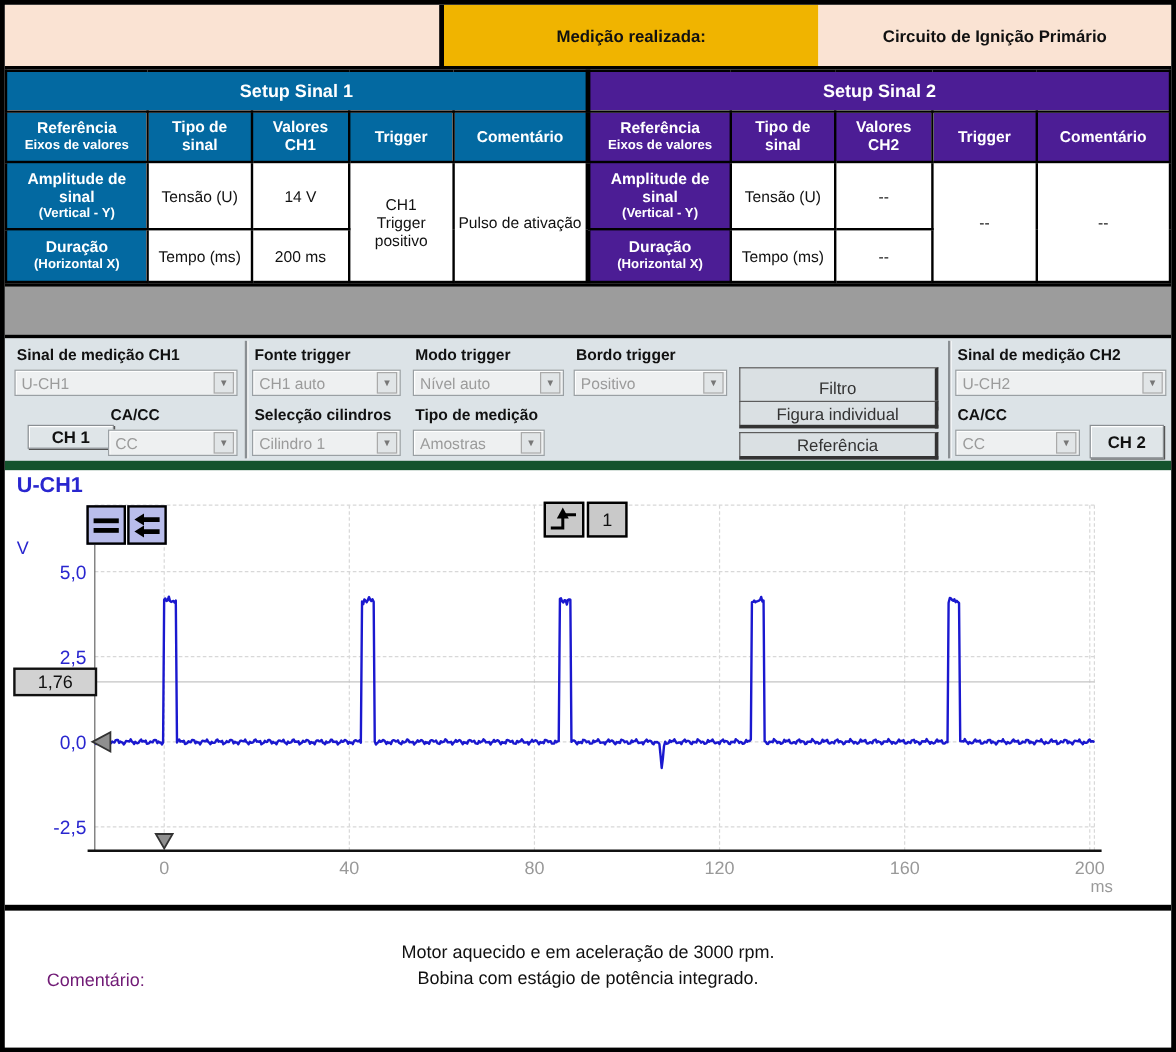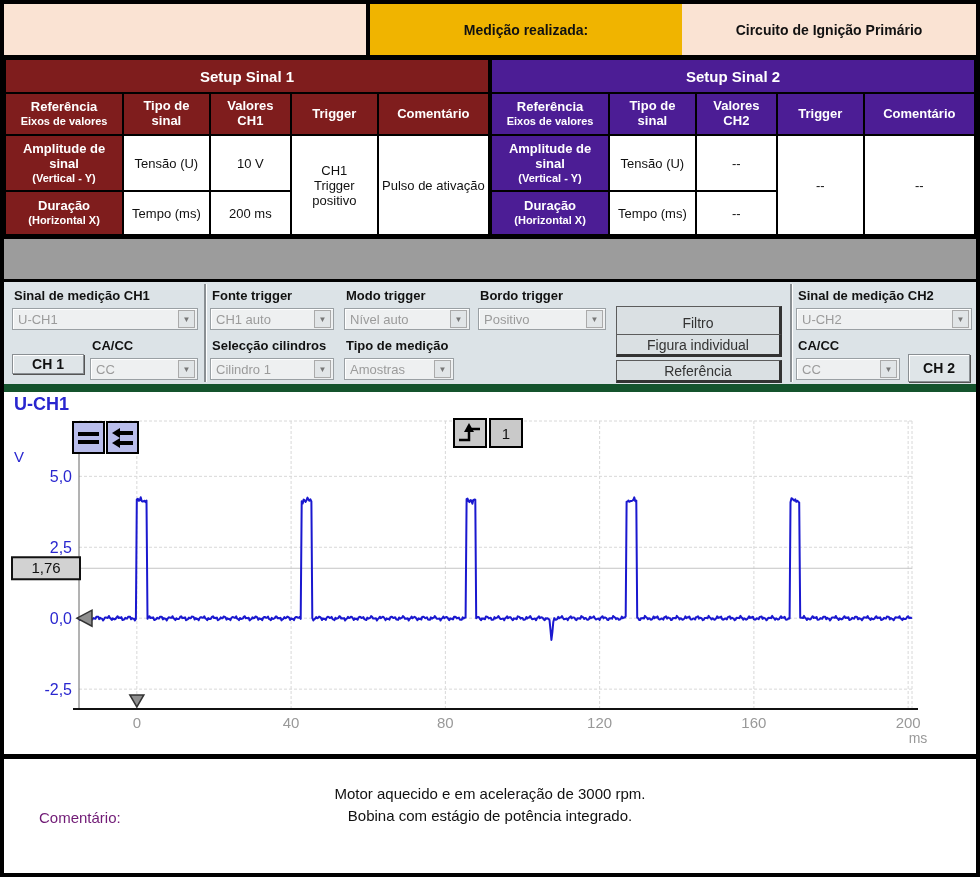--- a/index.html
+++ b/index.html
@@ -16,21 +16,21 @@
   .setups{display:flex;border-bottom:3px solid #000;}
   table.setup{width:50%;border-collapse:collapse;table-layout:fixed;}
   table.setup td,table.setup th{border:2px solid #000;padding:1px 2px;text-align:center;vertical-align:middle;font-size:13px;color:#111;overflow:hidden;}
   .setup .title{height:30px;font-size:15px;font-weight:bold;color:#fff;}
   .setup .chead{height:38px;font-weight:bold;color:#fff;line-height:1.15;}
   .setup .rhead{font-weight:bold;color:#fff;line-height:1.15;}
   .setup .sub{display:block;font-size:11px;font-weight:bold;}
   .setup .r1{height:56px;}
   .setup .r2{height:44px;}
   .setup .pre{white-space:pre-line;}
-  .blue-bg{background:#7f1d1d;}
+  .blue-bg{background:#0369a1;}
   .red-bg{background:#4c1d95;}
 
   
   .graybar{height:40px;background:#9c9c9c;border-bottom:3px solid #000;}
 
   
   .panel{position:relative;height:110px;background:#dce3e7;border-bottom:8px solid #14532d;box-sizing:border-box;}
   .panel .vdiv{position:absolute;top:2px;bottom:2px;width:2px;background:#8a8f93;box-shadow:1px 0 0 #fff;}
   .lbl{position:absolute;font-size:13px;font-weight:bold;color:#111;white-space:nowrap;}
   .dd{position:absolute;height:22px;box-sizing:border-box;background:#eef0f1;border:1px solid #9aa0a4;box-shadow:inset 1px 1px 0 #fff;display:flex;align-items:center;justify-content:space-between;padding-left:5px;color:#9b9b9b;font-size:13px;}
@@ -92,21 +92,21 @@
         <td class="chead blue-bg"><span>Referência</span><span class="sub">Eixos de valores</span></td>
         <td class="chead blue-bg pre">Tipo de
 sinal</td>
         <td class="chead blue-bg">Valores CH1</td>
         <td class="chead blue-bg">Trigger</td>
         <td class="chead blue-bg">Comentário</td>
       </tr>
       <tr class="r1">
         <td class="rhead blue-bg"><span>Amplitude de sinal</span><span class="sub">(Vertical - Y)</span></td>
         <td>Tensão (U)</td>
-        <td>10 V</td>
+        <td>14 V</td>
         <td class="pre" rowspan="2">CH1
 Trigger
 positivo</td>
         <td rowspan="2">Pulso de ativação</td>
       </tr>
       <tr class="r2">
         <td class="rhead blue-bg"><span>Duração</span><span class="sub">(Horizontal X)</span></td>
         <td>Tempo (ms)</td>
         <td>200 ms</td>
       </tr>
@@ -154,21 +154,21 @@
   <div class="panel">
     <div class="vdiv" style="left:200px"></div>
     <div class="vdiv" style="left:786px"></div>
 
     <div class="lbl" style="left:10px;top:6px">Sinal de medição CH1</div>
     <div class="dd" style="left:8px;top:26px;width:186px">
       <span>U-CH1</span>
       <span class="dd-arrow">▼</span>
     </div>
     <div class="lbl" style="left:88px;top:56px">CA/CC</div>
-    <div class="chbtn" style="left:8px;top:72px;width:72px;height:20px">CH 1</div>
+    <div class="chbtn" style="left:19px;top:72px;width:72px;height:20px">CH 1</div>
     <div class="dd" style="left:86px;top:76px;width:108px">
       <span>CC</span>
       <span class="dd-arrow">▼</span>
     </div>
 
     <div class="lbl" style="left:208px;top:6px">Fonte trigger</div>
     <div class="dd" style="left:206px;top:26px;width:124px">
       <span>CH1 auto</span>
       <span class="dd-arrow">▼</span>
     </div>

